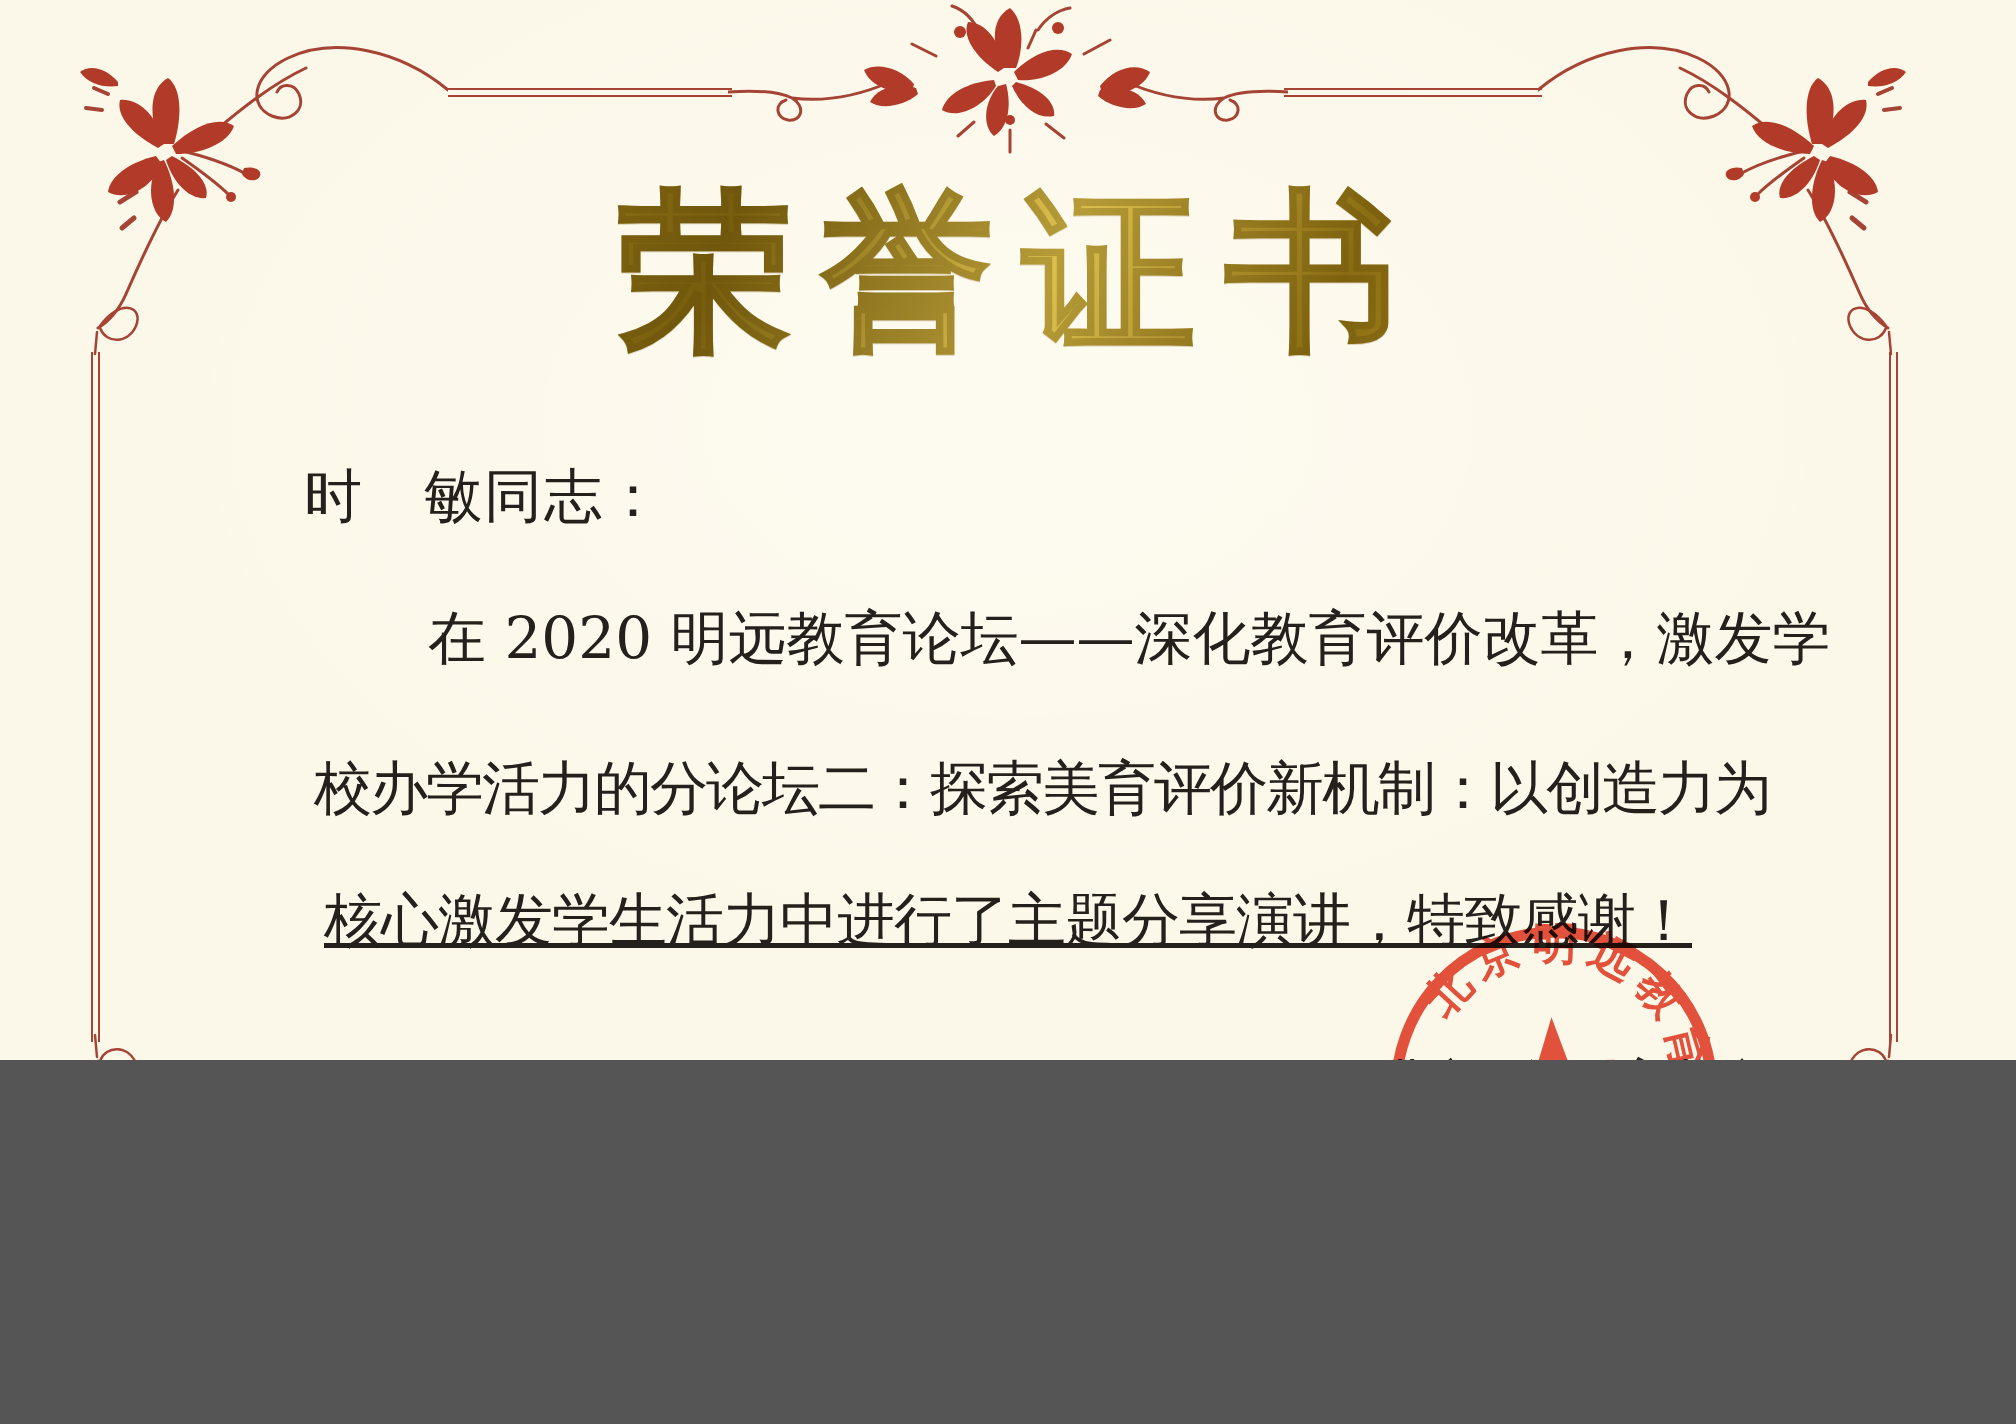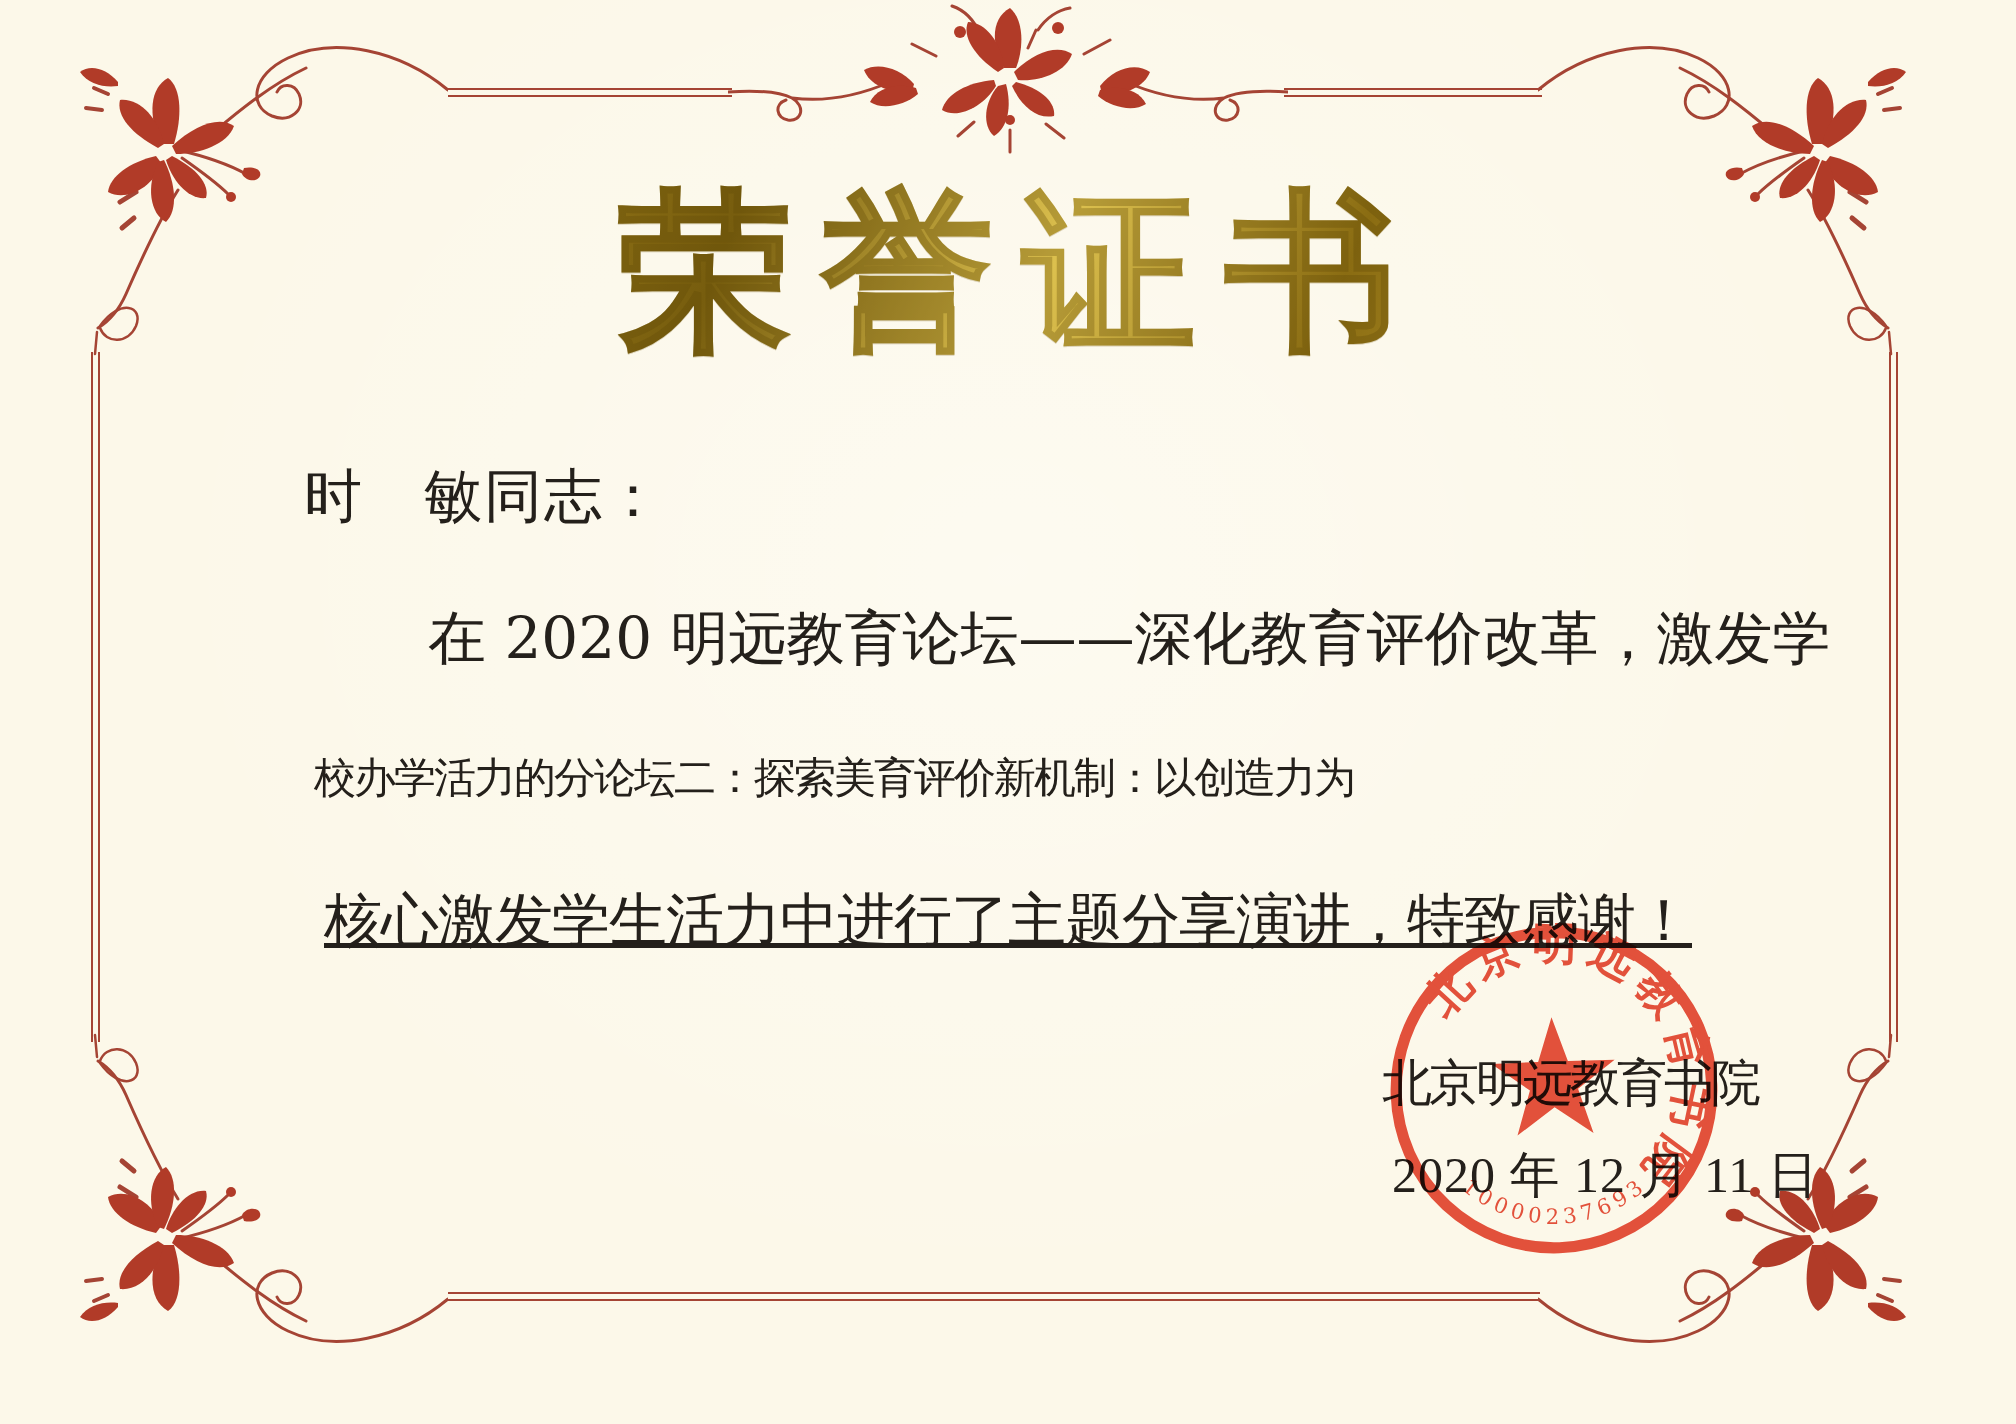--- a/index.html
+++ b/index.html
@@ -1,18 +1,18 @@
 <!DOCTYPE html>
 <html><head>
 <meta charset="utf-8">
 <title>荣誉证书</title>
 <style>
   html,body{margin:0;padding:0;background:#555;}
   .stage{
-    position:relative; width:2016px; height:1424px; overflow:hidden;
+    position:relative; width:2016px; height:1060px; overflow:hidden;
     background:
       radial-gradient(ellipse at 50% 40%, rgba(255,255,255,.35), rgba(255,255,255,0) 60%),
       #fcf8e9;
     font-family:"DejaVu Serif","Liberation Serif",serif;
   }
   
   .h-line{position:absolute;height:9px;box-sizing:border-box;
     border-top:2.5px solid #a54434;border-bottom:2.5px solid #a54434;}
   .v-line{position:absolute;width:9px;box-sizing:border-box;
     border-left:2.5px solid #a54434;border-right:2.5px solid #a54434;}
@@ -30,21 +30,21 @@
     background:linear-gradient(112deg,#6b520c 0%,#a8871e 18%,#775d0e 36%,
       #dcc04e 52%,#8a6c12 66%,#c5a434 82%,#6b520c 100%);
     -webkit-background-clip:text;background-clip:text;color:transparent;
     -webkit-text-stroke:2px rgba(96,72,8,.30);
     filter:drop-shadow(0 1px 0 rgba(120,90,20,.25));
   }
   
   .ink{position:absolute;color:#24201b;white-space:nowrap;margin-left:32px;}
   .salutation{left:272px;top:458px;font-size:58px;letter-spacing:2px;}
   .line1{left:396px;top:600px;font-size:58px;}
-  .line2{left:282px;top:750px;font-size:42px;letter-spacing:-2px;}
+  .line2{left:282px;top:750px;font-size:58px;letter-spacing:-2px;}
   .line3{left:292px;top:882px;font-size:58px;letter-spacing:-1px;text-decoration:underline;}
   .issuer{left:1350px;top:1050px;font-size:50px;letter-spacing:-3px;}
   .issue-date{left:1360px;top:1142px;font-size:50px;letter-spacing:1px;font-family:Liberation Serif, serif;}
   
   .seal{position:absolute;left:1382px;top:918px;width:344px;height:344px;
         opacity:.88;mix-blend-mode:multiply;transform:rotate(-2deg);}
   .seal svg{width:100%;height:100%;display:block;}
   .seal text{font-family:"DejaVu Serif","Liberation Serif",serif;}
 </style>
 </head>

